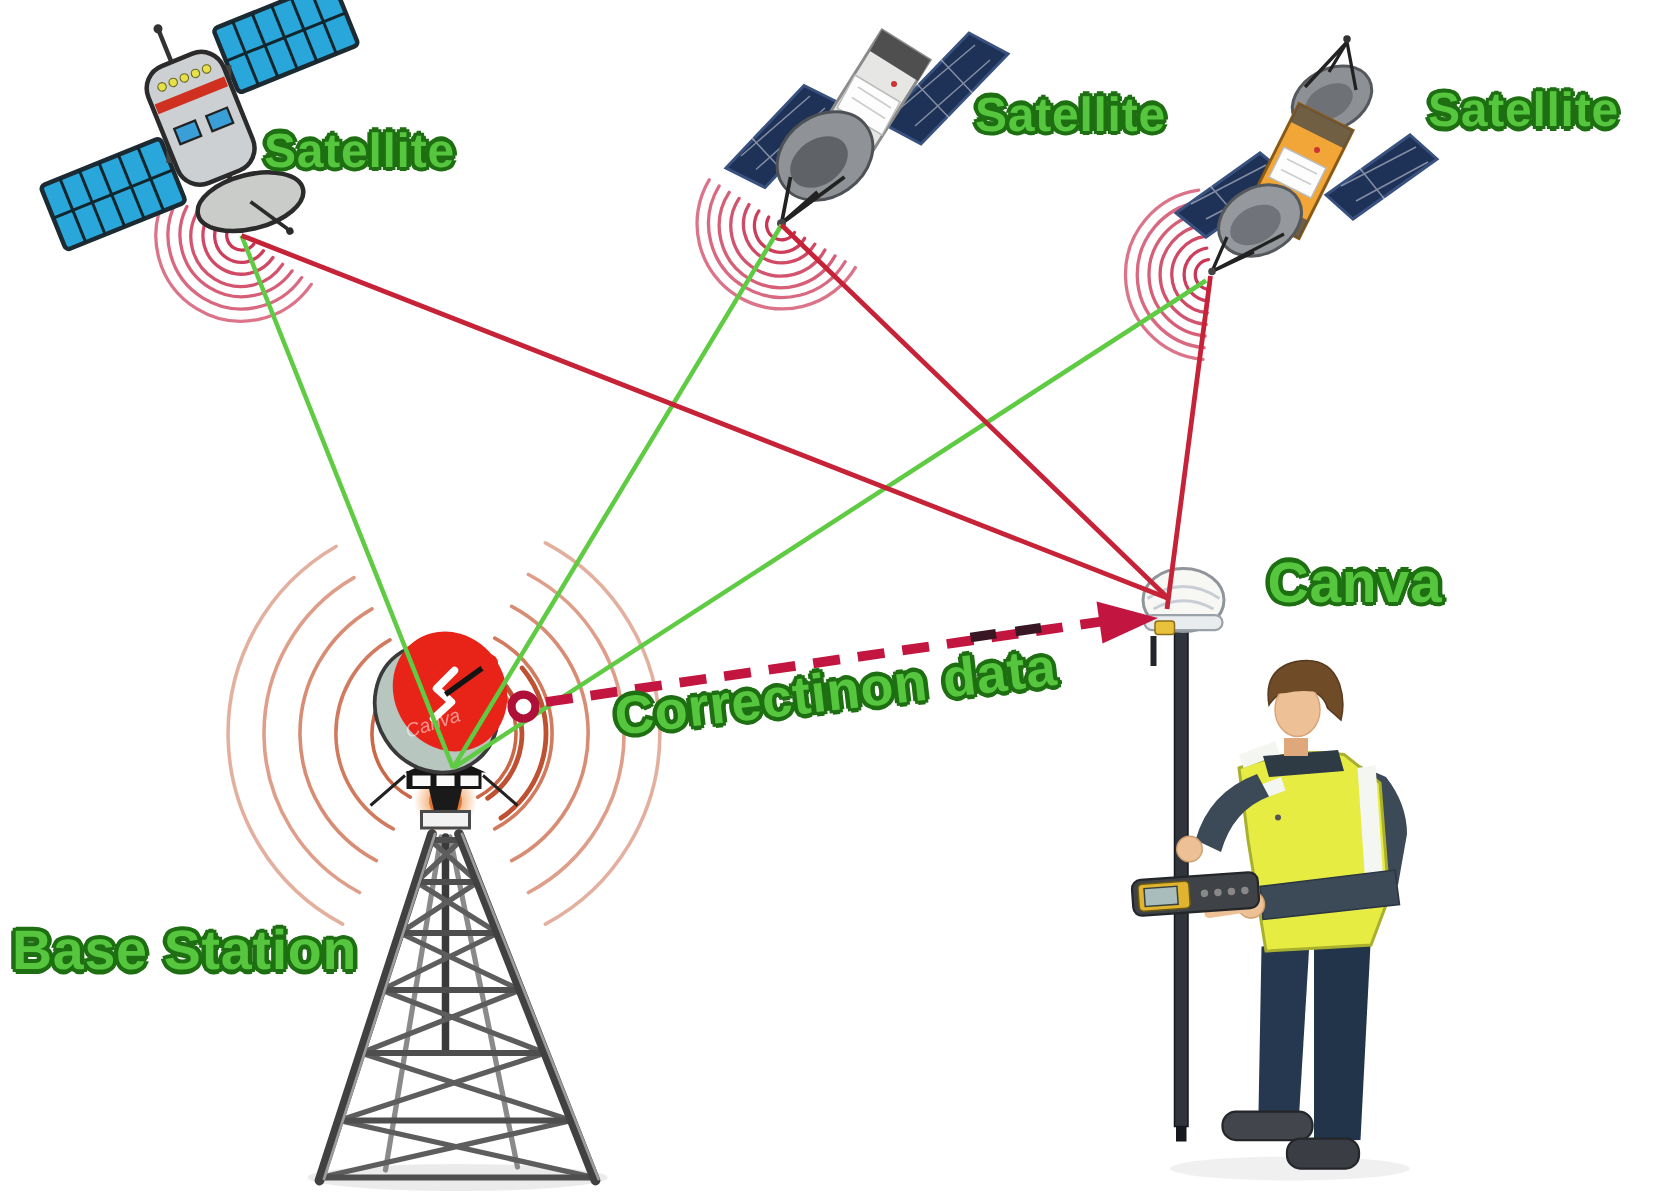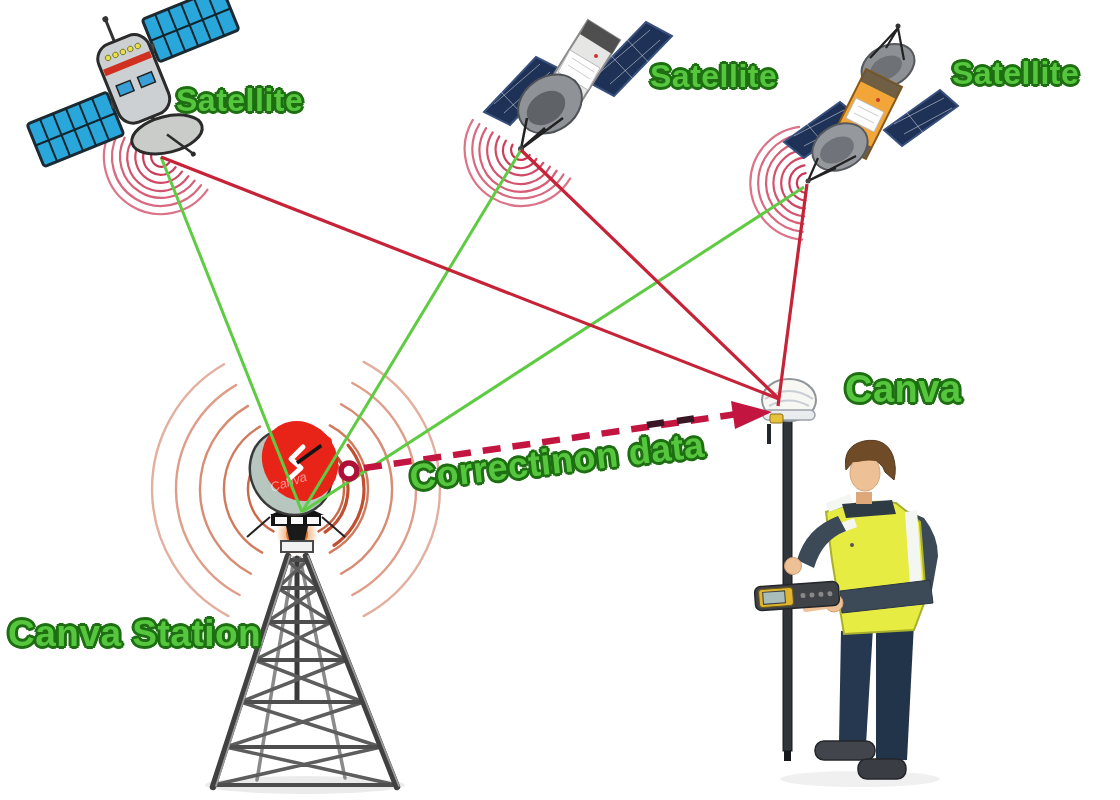--- a/index.html
+++ b/index.html
@@ -256,15 +256,15 @@
     <line x1="677" y1="421" x2="694" y2="418.5" stroke="#391623" stroke-width="6.5"></line>
     <polygon points="772,412 735,429 731,401" style="fill:var(--dashed_arrow,#c2153f)"></polygon>
     <circle cx="349" cy="471" r="8" fill="#ffffff" stroke="#ae1038" stroke-width="5.5"></circle>
   </g>
 </svg>
 
 <div class="glabel" style="left:176px;top:84px;font-size:32px;">Satellite</div>
 <div class="glabel" style="left:650px;top:60px;font-size:32px;">Satellite</div>
 <div class="glabel" style="left:952px;top:57px;font-size:32px;">Satellite</div>
 <div class="glabel" style="left:845px;top:370px;font-size:38px;">Canva</div>
-<div class="glabel" style="left:8px;top:615px;font-size:37px;">Canva Station</div>
+<div class="glabel" style="left:8px;top:615px;font-size:37px;">Base Station</div>
 <div class="glabel" style="left:410px;top:460px;font-size:36px;transform:rotate(-6.5deg);transform-origin:0 50%;">Correctinon data</div>
 </div>
 
 </body></html>

